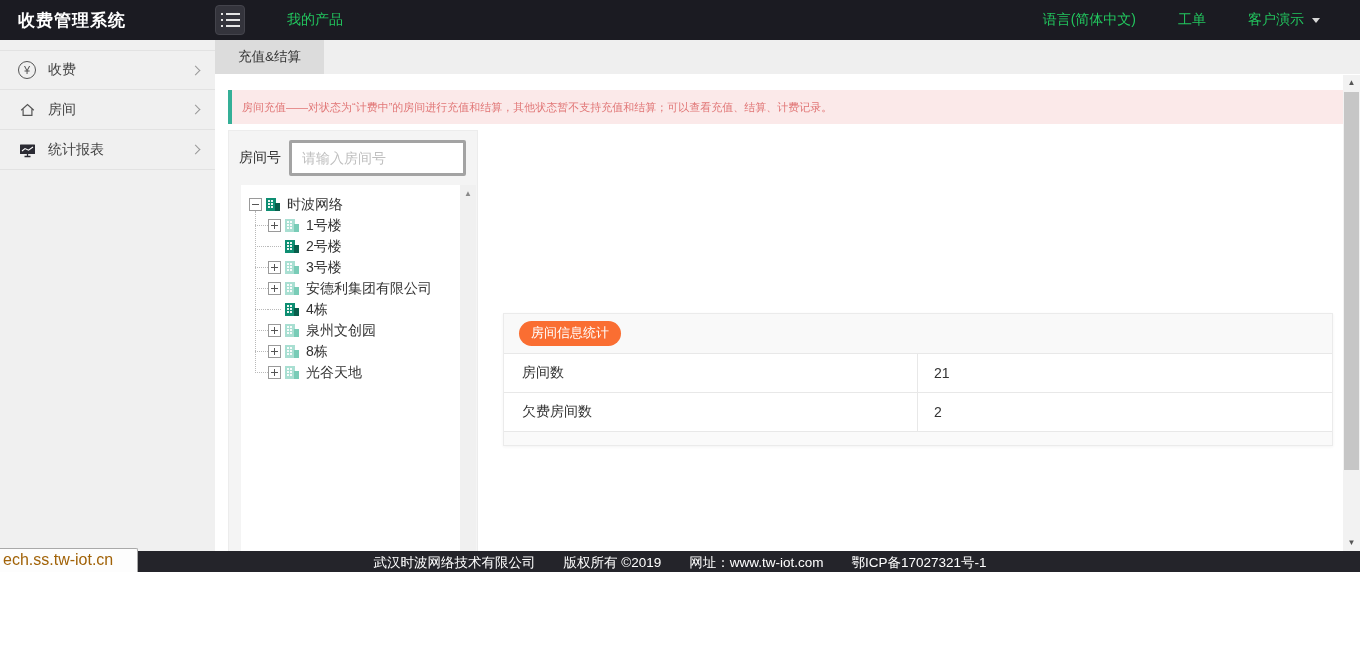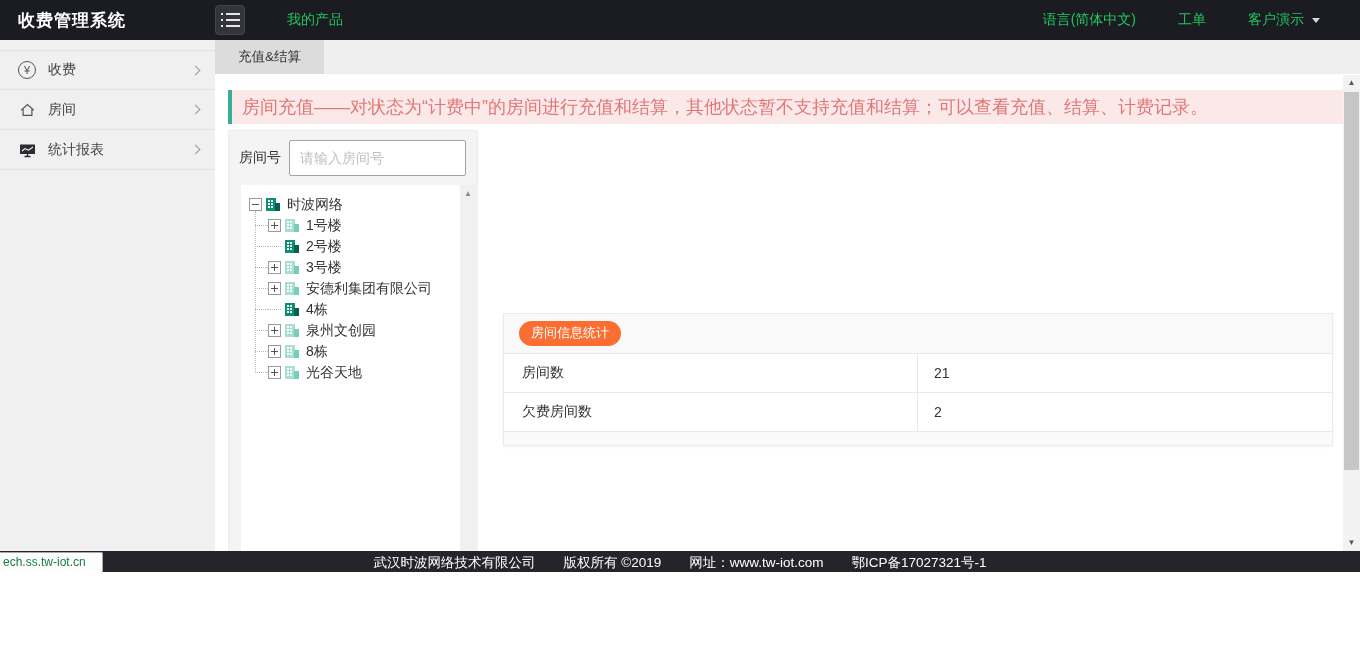--- a/index.html
+++ b/index.html
@@ -28,29 +28,29 @@
   .side-item:first-child { border-top:1px solid #e2e2e2; }
   .side-ico { width:24px; display:flex; justify-content:center; margin-right:9px; flex:0 0 auto; }
   .yen-circle { width:18px; height:18px; border:1px solid #555; border-radius:50%; display:flex; align-items:center; justify-content:center; font-size:11px; color:#555; }
   .chev { width:7px; height:7px; border-top:1px solid #999; border-right:1px solid #999; transform:rotate(45deg); margin-left:auto; }
 
   .content { flex:1 1 auto; background:#fff; position:relative; overflow:hidden; }
   .tabbar { height:34px; background:#efefef; display:flex; }
   .tab { padding:0 23px; background:#dcdcdc; color:#333; font-size:13.5px; display:flex; align-items:center; cursor:pointer;text-align:right; }
 
   .alert { margin:16px 17px 0 13px; height:34px; background:#fbe9e9; border-left:4px solid #35af97;
-           display:flex; align-items:center; padding:0 10px; color:#e17676; font-size:18px; }
+           display:flex; align-items:center; padding:0 10px; color:#e17676; font-size:11px; }
 
   .panels { display:flex; align-items:center; margin:6px 0 0 13px; padding-right:27px; }
 
   
   .left-panel { width:250px; flex:0 0 auto; height:488px; background:#f4f4f4; border:1px solid #ececec; }
   .search-row { display:flex; align-items:center; padding:9px 11px 9px 10px; }
   .search-row label { margin-right:8px; color:#333; flex:0 0 auto; }
-  .search-row input { flex:1 1 auto; min-width:0; height:36px; border:1px solid #a3a3a3; border-radius:2px; padding:0 10px; font-size:14px; color:#333; background:#fff; outline:none; font-family:inherit; }
+  .search-row input { flex:1 1 auto; min-width:0; height:36px; border:3px solid #a3a3a3; border-radius:2px; padding:0 10px; font-size:14px; color:#333; background:#fff; outline:none; font-family:inherit; }
   .search-row input::placeholder { color:#bfbfbf; }
   .tree-box { margin-left:12px; margin-right:1px; height:calc(100% - 55px); background:#fff; position:relative; overflow:hidden; }
   .tree { padding:9px 20px 0 8px; }
   .tnode { display:flex; align-items:center; height:21px; white-space:nowrap; cursor:pointer; }
   .expander { width:13px; height:13px; border:1px solid #9a9a9a; background:#fff; position:relative; flex:0 0 auto; }
   .expander::before { content:""; position:absolute; left:2px; right:2px; top:5px; height:1px; background:#555; }
   .expander.plus::after { content:""; position:absolute; top:2px; bottom:2px; left:5px; width:1px; background:#555; }
   .stub { width:13px; height:13px; flex:0 0 auto; position:relative; }
   .stub::before { content:""; position:absolute; left:0; right:0; top:6px; border-top:1px dotted #b9b9b9; }
   .tchildren { position:relative; padding-left:6px; }
@@ -81,21 +81,21 @@
   .main-scroll { position:absolute; top:35px; right:0; bottom:0; width:17px; background:#f2f2f2; }
   .sb-arr { position:absolute; left:0; right:0; height:16px; text-align:center; font-size:8px; color:#555; line-height:16px; }
   .sb-up { top:0; } .sb-down { bottom:0; }
   .sb-thumb { position:absolute; top:17px; left:1px; right:1px; height:378px; background:#c6c6c6; }
 
   
   .footer { height:21px; background:#24242a; color:#fff; font-size:13.5px; display:flex; align-items:flex-end; justify-content:center; flex:0 0 auto; }
   .footer span + span { margin-left:28px; }
 
   .status-tip { position:absolute; left:0; bottom:0; background:#fdfdfd; border:1px solid #a9a9a9; border-left:0; border-bottom:0;
-                border-top-right-radius:2px; padding:2px 16px 3px 3px; font-size:12px; color:#15803d; z-index:10; }
+                border-top-right-radius:2px; padding:2px 24px 3px 3px; font-size:16px; color:#a16207; z-index:10; }
 </style>
 </head>
 <body>
 
 <div class="app">
 
   <header class="topbar">
     <div class="brand">收费管理系统</div>
     <button class="hamburger">
       <span class="hb-row"></span>

